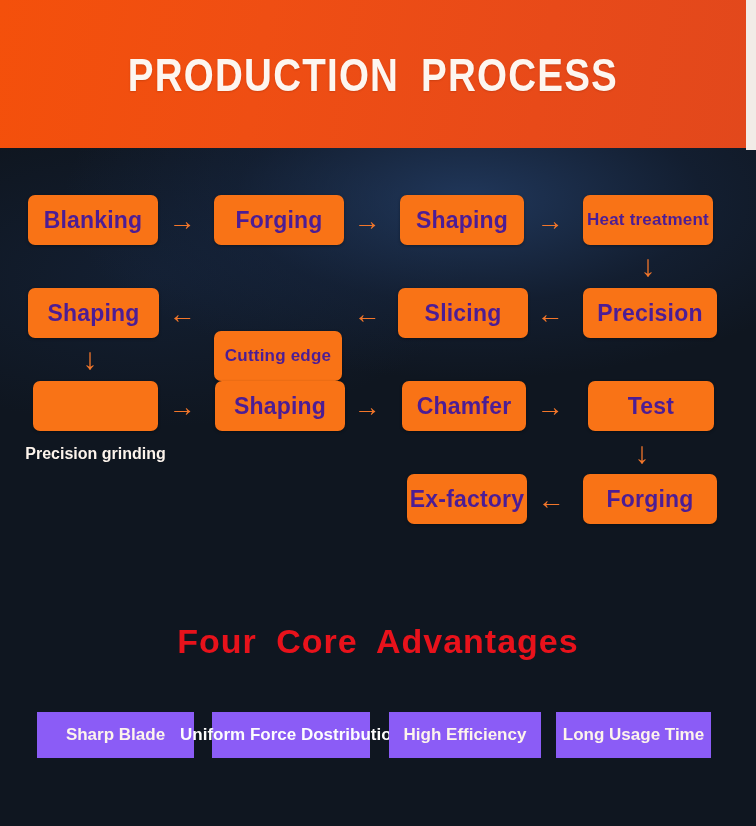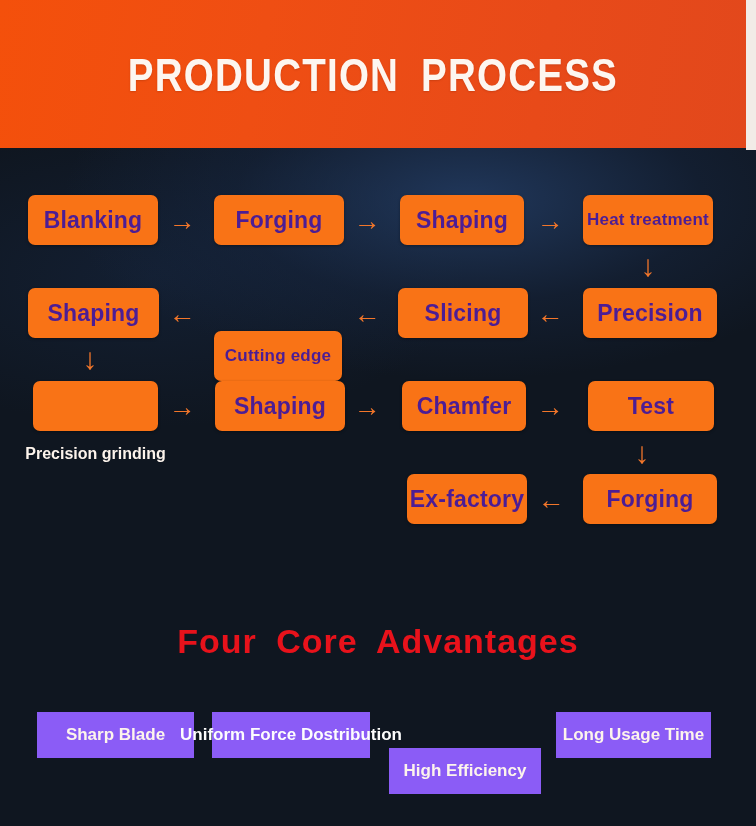--- a/index.html
+++ b/index.html
@@ -195,21 +195,21 @@
     align-items: center;
     justify-content: center;
     color: #fdf4ec;
     font-size: 17px;
     font-weight: bold;
     white-space: nowrap;
     box-sizing: border-box;
   }
   .adv1 { left: 37px;  width: 157px; }
   .adv2 { left: 212px; width: 158px; }
-  .adv3 { left: 389px; width: 152px; margin-top: 36px; }
+  .adv3 { left: 389px; width: 152px; }
   .adv4 { left: 556px; width: 155px; }
 
   .adv-overflow {
     position: absolute;
     top: 0;
     height: 46px;
     display: flex;
     align-items: center;
     justify-content: center;
     color: #fdfdfd;

